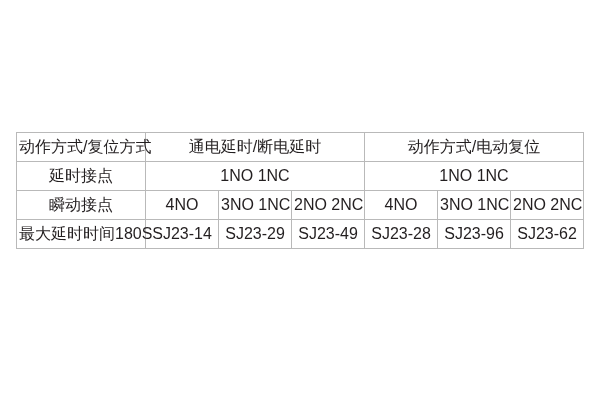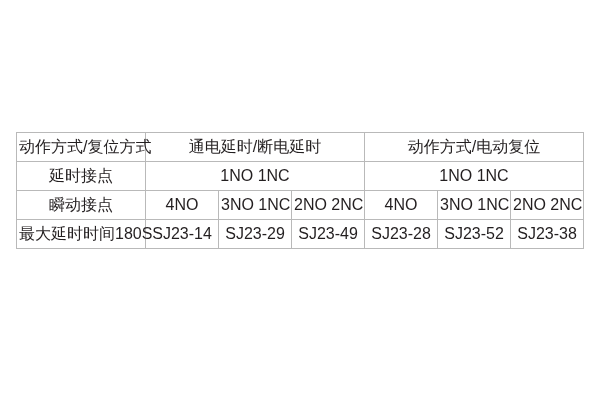--- a/index.html
+++ b/index.html
@@ -76,19 +76,19 @@
             <td class="val">4NO</td>
             <td class="val">3NO 1NC</td>
             <td class="val">2NO 2NC</td>
           </tr>
           <tr>
             <td class="rowhead">最大延时时间180S</td>
             <td class="val">SJ23-14</td>
             <td class="val">SJ23-29</td>
             <td class="val">SJ23-49</td>
             <td class="val">SJ23-28</td>
-            <td class="val">SJ23-52</td>
-            <td class="val">SJ23-38</td>
+            <td class="val">SJ23-96</td>
+            <td class="val">SJ23-62</td>
           </tr>
         </tbody>
     </table>
   </div>
 </div>
 
 </body></html>

